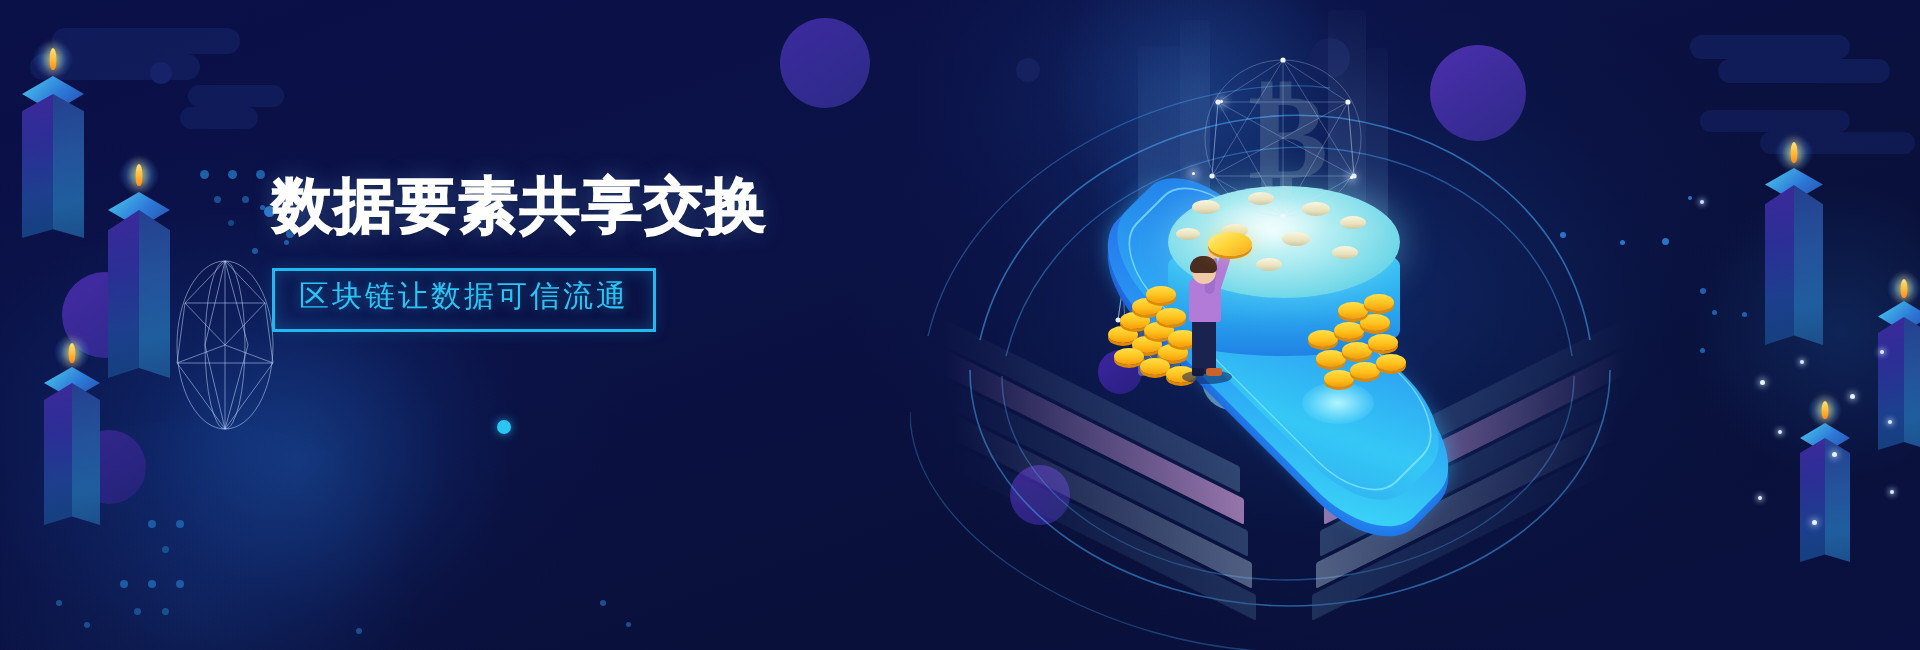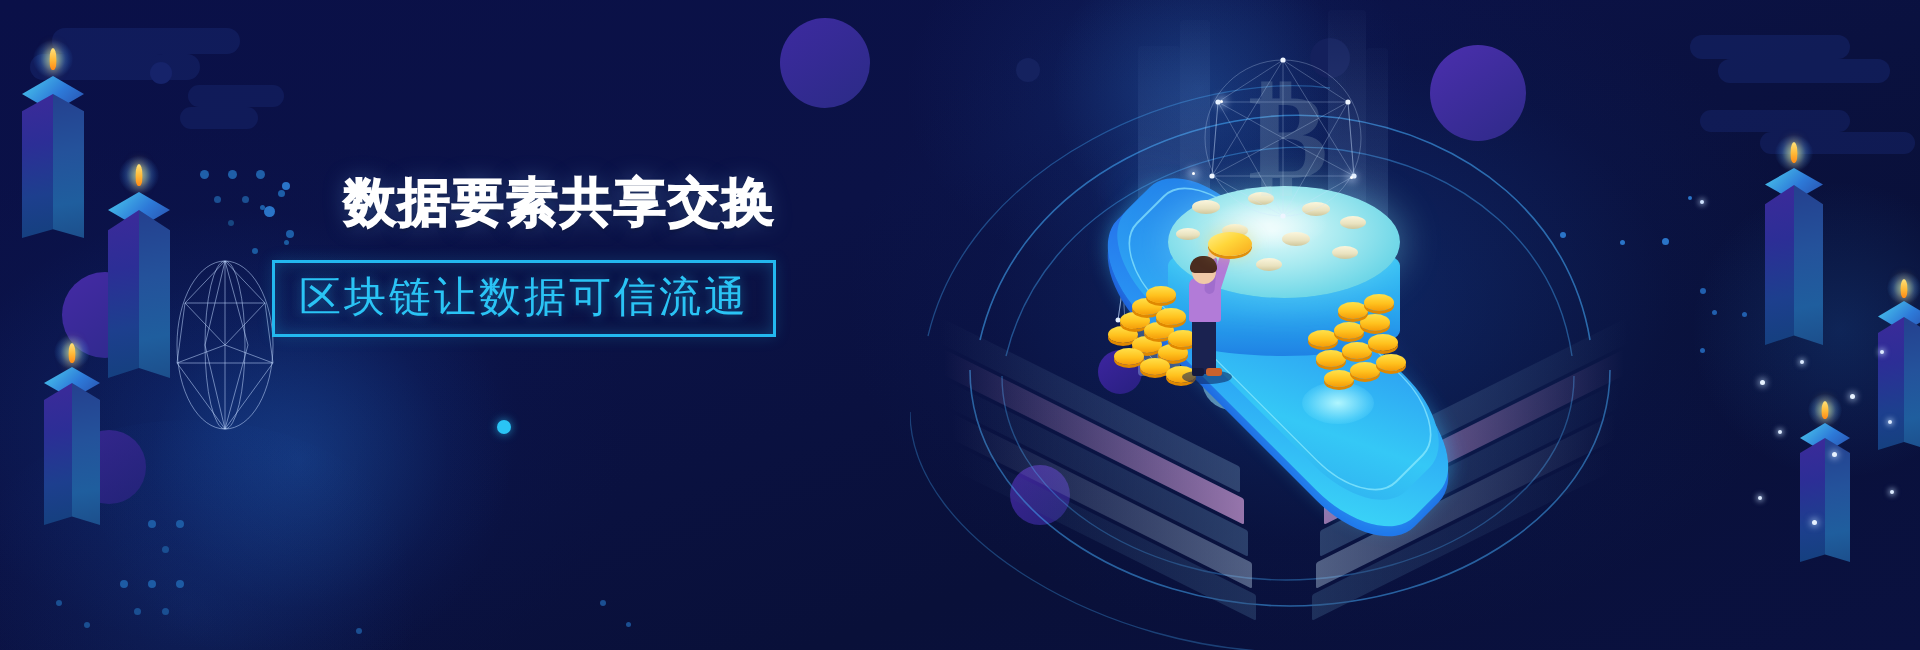--- a/index.html
+++ b/index.html
@@ -38,34 +38,33 @@
     border-radius:50%;background:radial-gradient(ellipse at center,rgba(110,220,255,.70) 0%,rgba(60,150,255,.25) 45%,rgba(0,0,0,0) 72%);}
 
   
   .blob{position:absolute;border-radius:50%;}
   .dot{position:absolute;border-radius:50%;}
   .halo{position:absolute;border-radius:50%;}
 
   
   #copy{position:absolute;left:272px;top:176px;}
   #title{
-    font-size:52px;line-height:1;font-weight:bold;color:#ffffff;letter-spacing:2px;
+    font-size:60px;line-height:1;font-weight:bold;color:#ffffff;letter-spacing:2px;
     font-family:"Liberation Sans","DejaVu Sans",sans-serif;
     text-shadow:0 0 22px rgba(120,190,255,.35), 0 2px 4px rgba(0,0,0,.35);
     white-space:nowrap;
-    text-align:right;
     -webkit-text-stroke:1.5px #ffffff;
   }
   #subtitle-box{
     margin-top:32px;border:3px solid #23b8ef;display:inline-block;
     padding:12px 24px 14px 24px;box-shadow:0 0 16px rgba(35,184,239,.25) inset,0 0 14px rgba(35,184,239,.18);
   }
   #subtitle{
-    font-size:42px;line-height:1.06;color:#2ac4f5;letter-spacing:3px;white-space:nowrap;
-    font-family:Liberation Serif, serif;
+    font-size:30px;line-height:1.06;color:#2ac4f5;letter-spacing:3px;white-space:nowrap;
+    font-family:Liberation Mono, monospace;
     text-shadow:0 0 12px rgba(42,196,245,.45);
   }
 
   
   #illus{position:absolute;left:930px;top:0;width:700px;height:650px;}
 
   .beam{position:absolute;border-radius:4px;}
 
   .stripe{position:absolute;height:26px;transform:skewY(26.5deg);border-radius:2px;}
   .stripeR{position:absolute;height:26px;transform:skewY(-26.5deg);border-radius:2px;}

